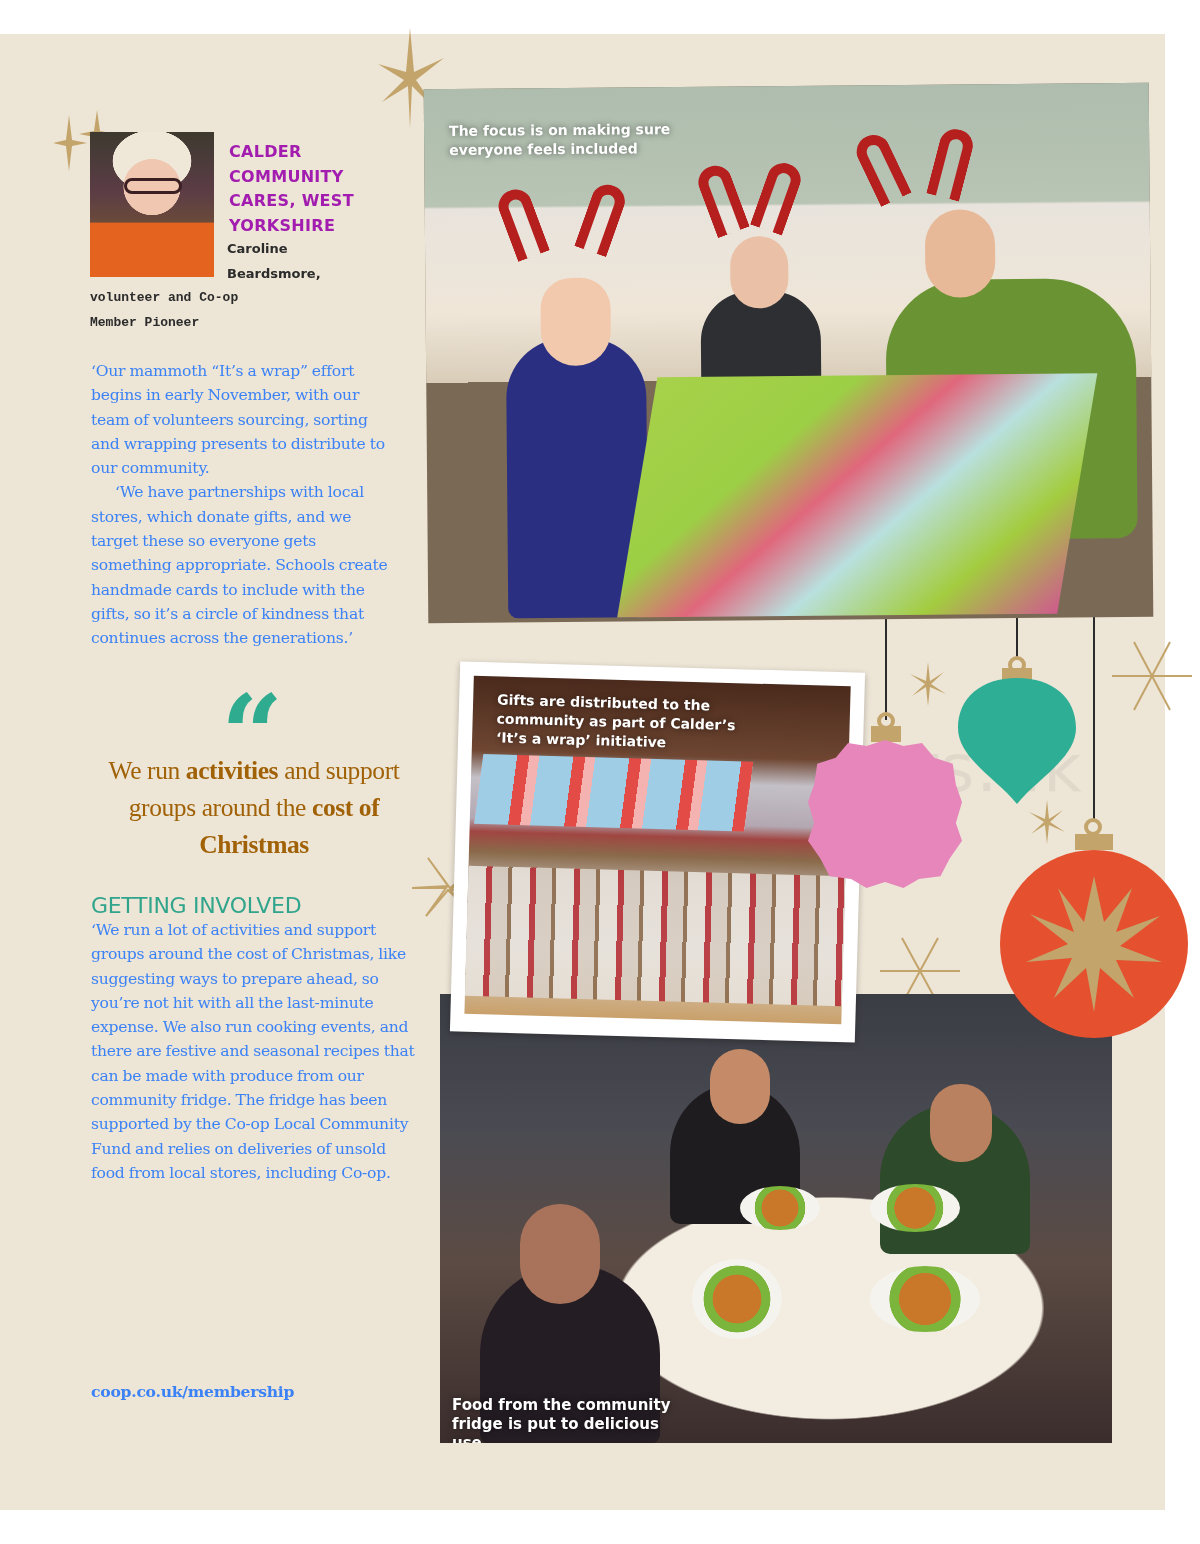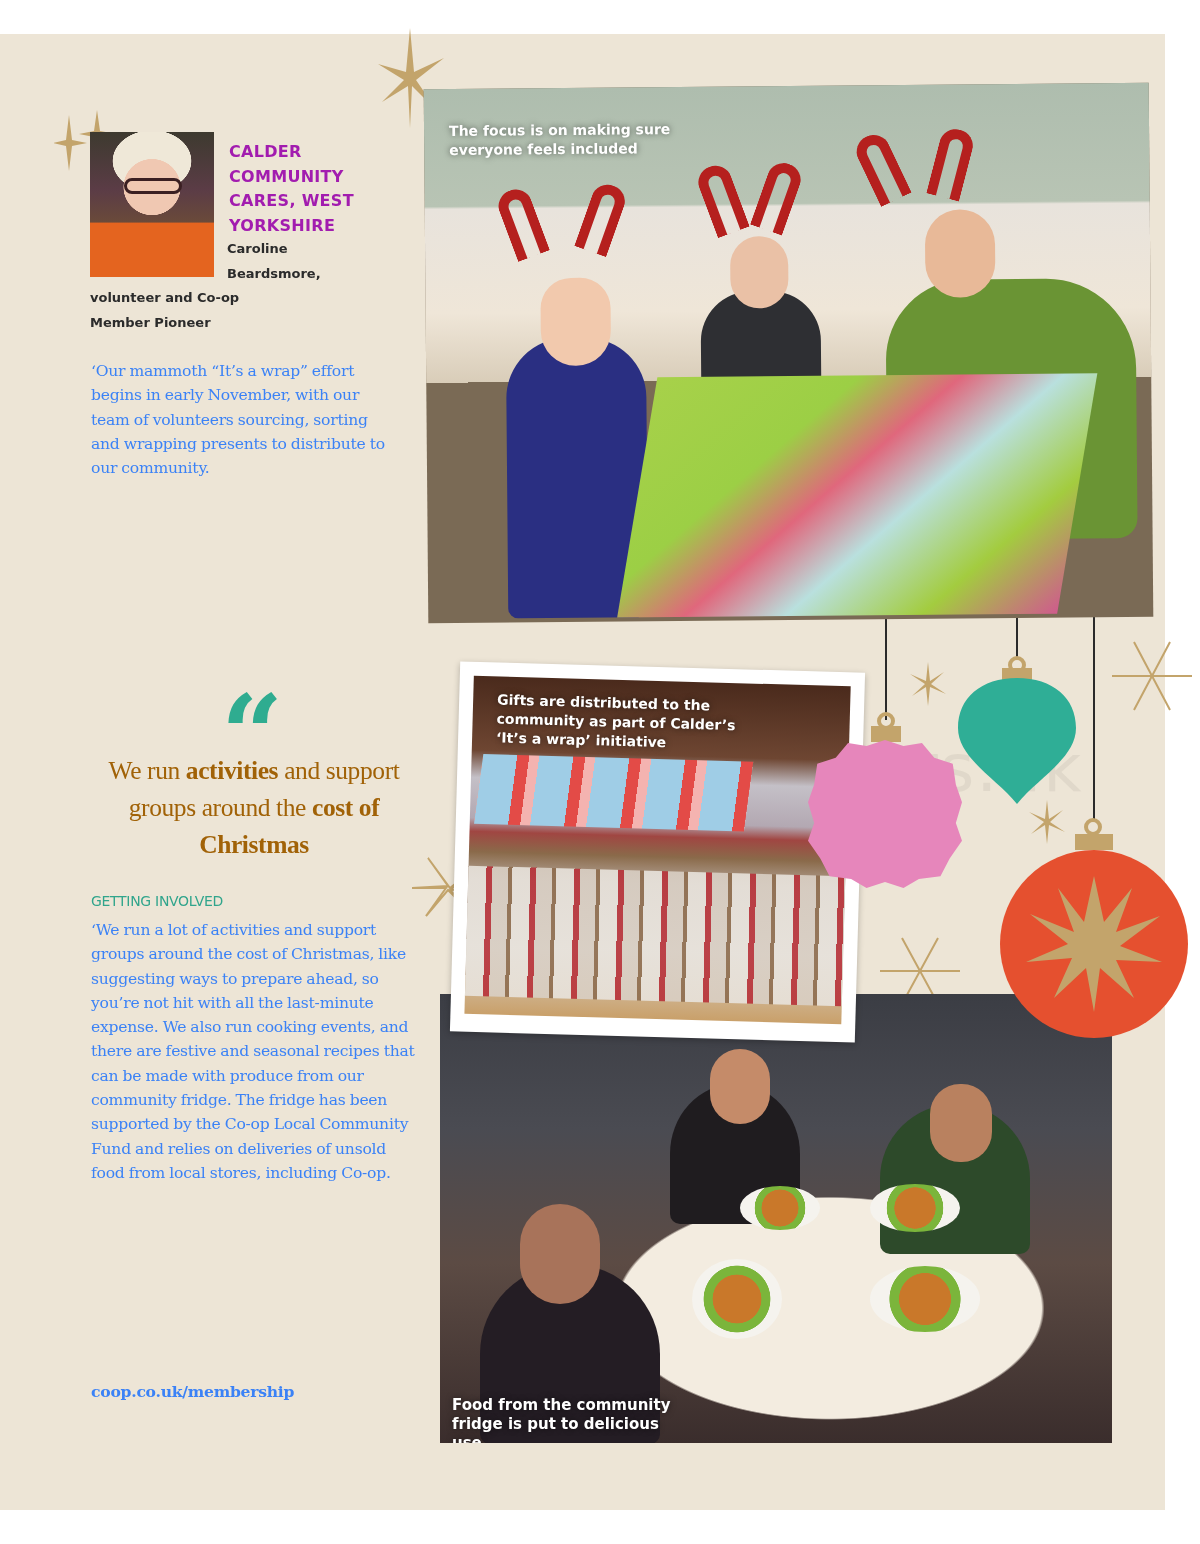--- a/index.html
+++ b/index.html
@@ -45,21 +45,21 @@
     font-family: Liberation Serif, serif; font-size: 25.5px; line-height: 37px; color: #a16207;
     letter-spacing: -0.4px;
   }
   .pull-quote b { font-weight: bold; }
   .quote-mark {
     position: absolute; left: 212px; top: 680px; width: 80px; height: 70px;
     color: #2fac90; font-family: "DejaVu Serif", serif; font-size: 108px; line-height: 110px;
     font-weight: bold; text-align: center;
   }
   .section-head {
-    position: absolute; left: 91px; top: 893px; color: #31a58c; font-size: 14px;
+    position: absolute; left: 91px; top: 893px; color: #31a58c; font-size: 22px;
     font-family: "DejaVu Sans", sans-serif; letter-spacing: -0.3px;
   }
   .url { font-weight: bold; }
 
   
   .photo { position: absolute; overflow: hidden; }
   .photo-1 {
     left: 426px; top: 86px; width: 725px; height: 534px;
     transform: rotate(-0.5deg);
     background:
@@ -164,27 +164,28 @@
 <div class="org-name">
   <div>CALDER</div>
   <div>COMMUNITY</div>
   <div>CARES, WEST</div>
   <div>YORKSHIRE</div>
 </div>
 <div class="person-name" style="left:227px;top:237px;">
   <div>Caroline</div>
   <div>Beardsmore,</div>
 </div>
-<div class="person-name" style="left:90px;top:286px;">
+<div class="person-name" style="left:90px;top:286px;font-family:Liberation Mono, monospace;">
   <div>volunteer and Co-op</div>
   <div>Member Pioneer</div>
 </div>
 
 <div class="body-text" style="left:91px;top:359px;width:300px;">
   <p>‘Our mammoth “It’s a wrap” effort begins in early November, with our team of volunteers sourcing, sorting and wrapping presents to distribute to our community.</p>
+  <p class="indent">‘We have partnerships with local stores, which donate gifts, and we target these so everyone gets something appropriate. Schools create handmade cards to include with the gifts, so it’s a circle of kindness that continues across the generations.’</p>
 </div>
 
 <div class="quote-mark">“</div>
 <div class="pull-quote">
   <span>We run </span><b>activities</b><span> and support groups around the </span><b>cost of Christmas</b>
 </div>
 
 <div class="section-head">GETTING INVOLVED</div>
 <div class="body-text" style="left:91px;top:918px;width:326px;">
   <p>‘We run a lot of activities and support groups around the cost of Christmas, like suggesting ways to prepare ahead, so you’re not hit with all the last-minute expense. We also run cooking events, and there are festive and seasonal recipes that can be made with produce from our community fridge. The fridge has been supported by the Co-op Local Community Fund and relies on deliveries of unsold food from local stores, including Co-op.</p>

